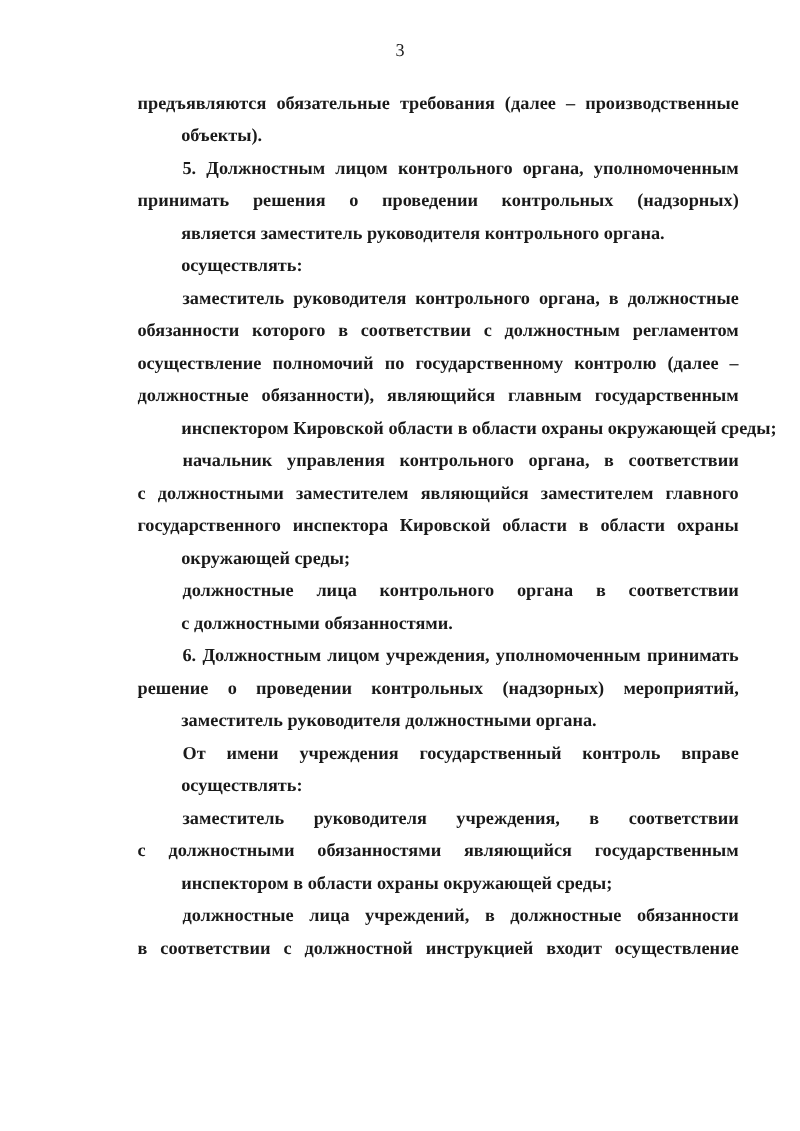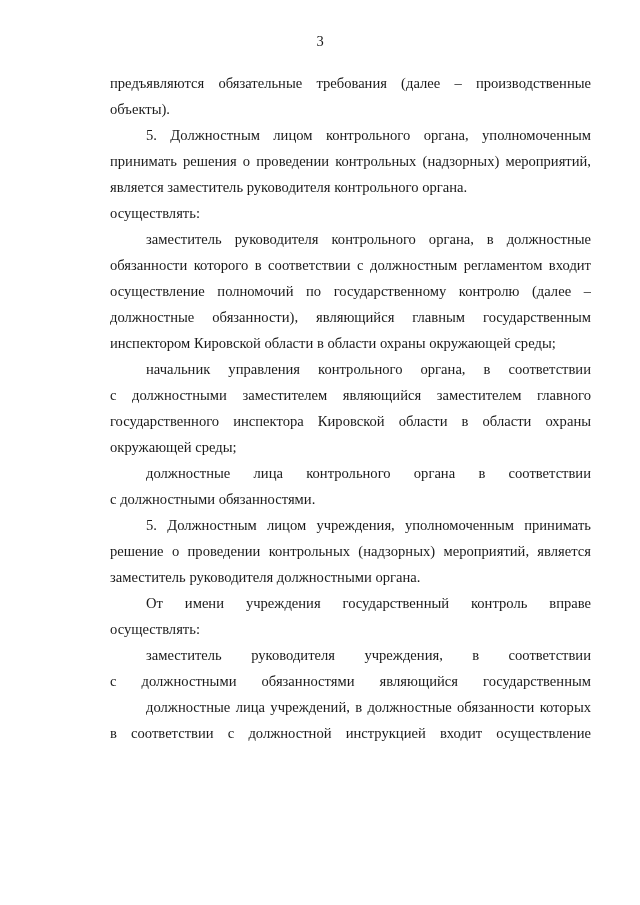--- a/index.html
+++ b/index.html
@@ -1,24 +1,24 @@
 <!DOCTYPE html>
 <html><head>
   <meta charset="utf-8">
   <style>
     html, body { margin: 0; padding: 0; background: #ffffff; }
     body { width: 640px; height: 905px; position: relative; overflow: hidden;
            font-family: "Liberation Serif", "DejaVu Serif", serif; color: #1a1a1a; }
     .page-number { position: absolute; top: 33px; left: 0; width: 640px; text-align: center;
                    font-size: 14.5px; }
-    .body-text { position: absolute; top: 70px; left: 110px; width: 481px; }
+    .body-text { position: absolute; top: 70px; left: 110px; width: 481px; font-weight: bold; }
     .line { height: 26px; line-height: 26px; font-size: 14.6px; white-space: nowrap; }
     .line.full { text-align: justify; text-align-last: justify; white-space: normal; overflow: hidden; }
     .line.indent { padding-left: 36px; }
-    .line.last { text-align: left; }
+    .line.last { text-align: left; margin-left: 35px; }
   </style>
 </head>
 <body>
 
 <div class="page-number">3</div>
 
 <div class="body-text">
   <div class="line full">предъявляются обязательные требования (далее – производственные</div>
   <div class="line last">объекты).</div>
   <div class="line full indent">5. Должностным лицом контрольного органа, уполномоченным</div>
@@ -29,22 +29,23 @@
   <div class="line full">обязанности которого в соответствии с должностным регламентом входит</div>
   <div class="line full">осуществление полномочий по государственному контролю (далее –</div>
   <div class="line full">должностные обязанности), являющийся главным государственным</div>
   <div class="line last">инспектором Кировской области в области охраны окружающей среды;</div>
   <div class="line full indent">начальник управления контрольного органа, в соответствии</div>
   <div class="line full">с должностными заместителем являющийся заместителем главного</div>
   <div class="line full">государственного инспектора Кировской области в области охраны</div>
   <div class="line last">окружающей среды;</div>
   <div class="line full indent">должностные лица контрольного органа в соответствии</div>
   <div class="line last">с должностными обязанностями.</div>
-  <div class="line full indent">5. Должностным лицом учреждения, уполномоченным принимать</div>
+  <div class="line full indent">6. Должностным лицом учреждения, уполномоченным принимать</div>
   <div class="line full">решение о проведении контрольных (надзорных) мероприятий, является</div>
   <div class="line last">заместитель руководителя должностными органа.</div>
   <div class="line full indent">От имени учреждения государственный контроль вправе</div>
   <div class="line last">осуществлять:</div>
   <div class="line full indent">заместитель руководителя учреждения, в соответствии</div>
   <div class="line full">с должностными обязанностями являющийся государственным</div>
+  <div class="line last">инспектором в области охраны окружающей среды;</div>
   <div class="line full indent">должностные лица учреждений, в должностные обязанности которых</div>
   <div class="line full">в соответствии с должностной инструкцией входит осуществление</div>
 </div>
 
 </body></html>

